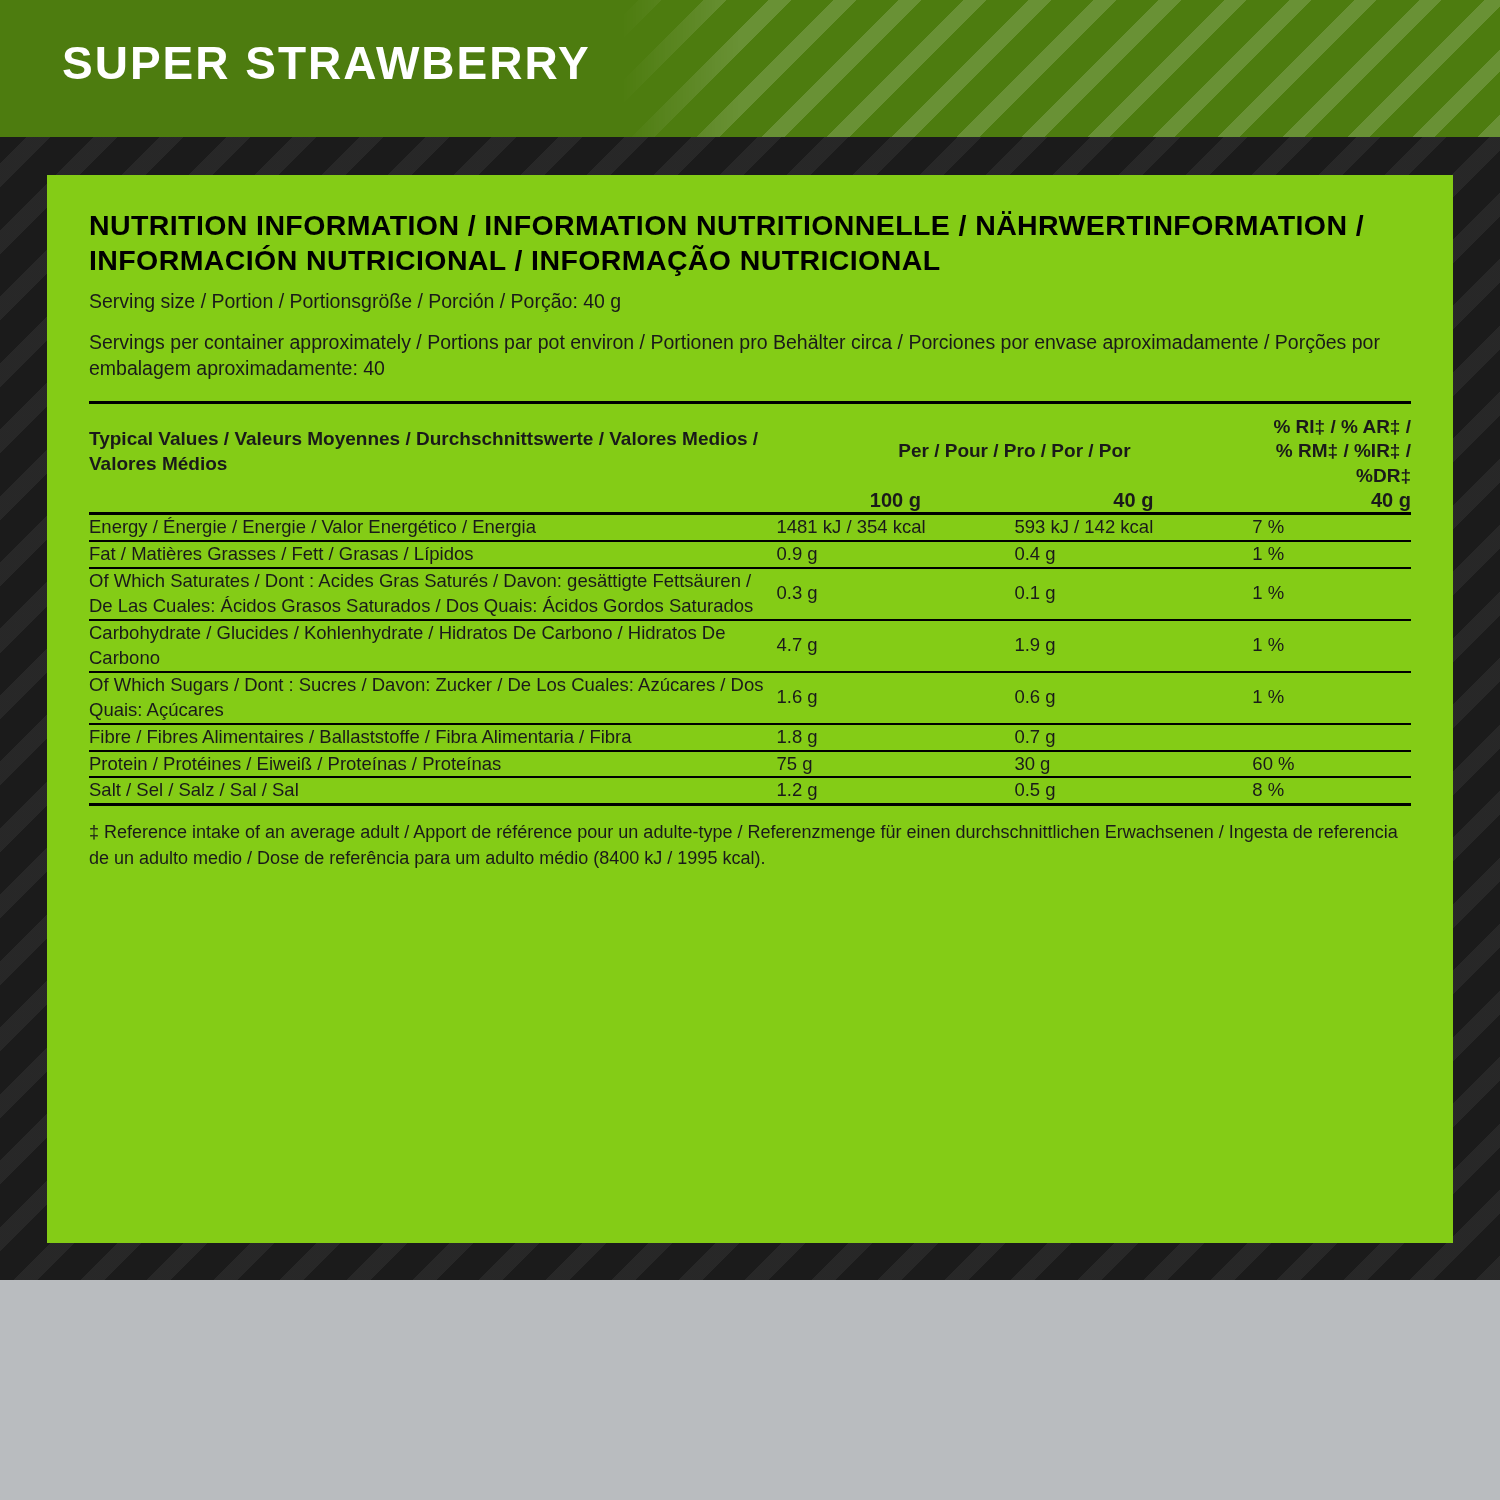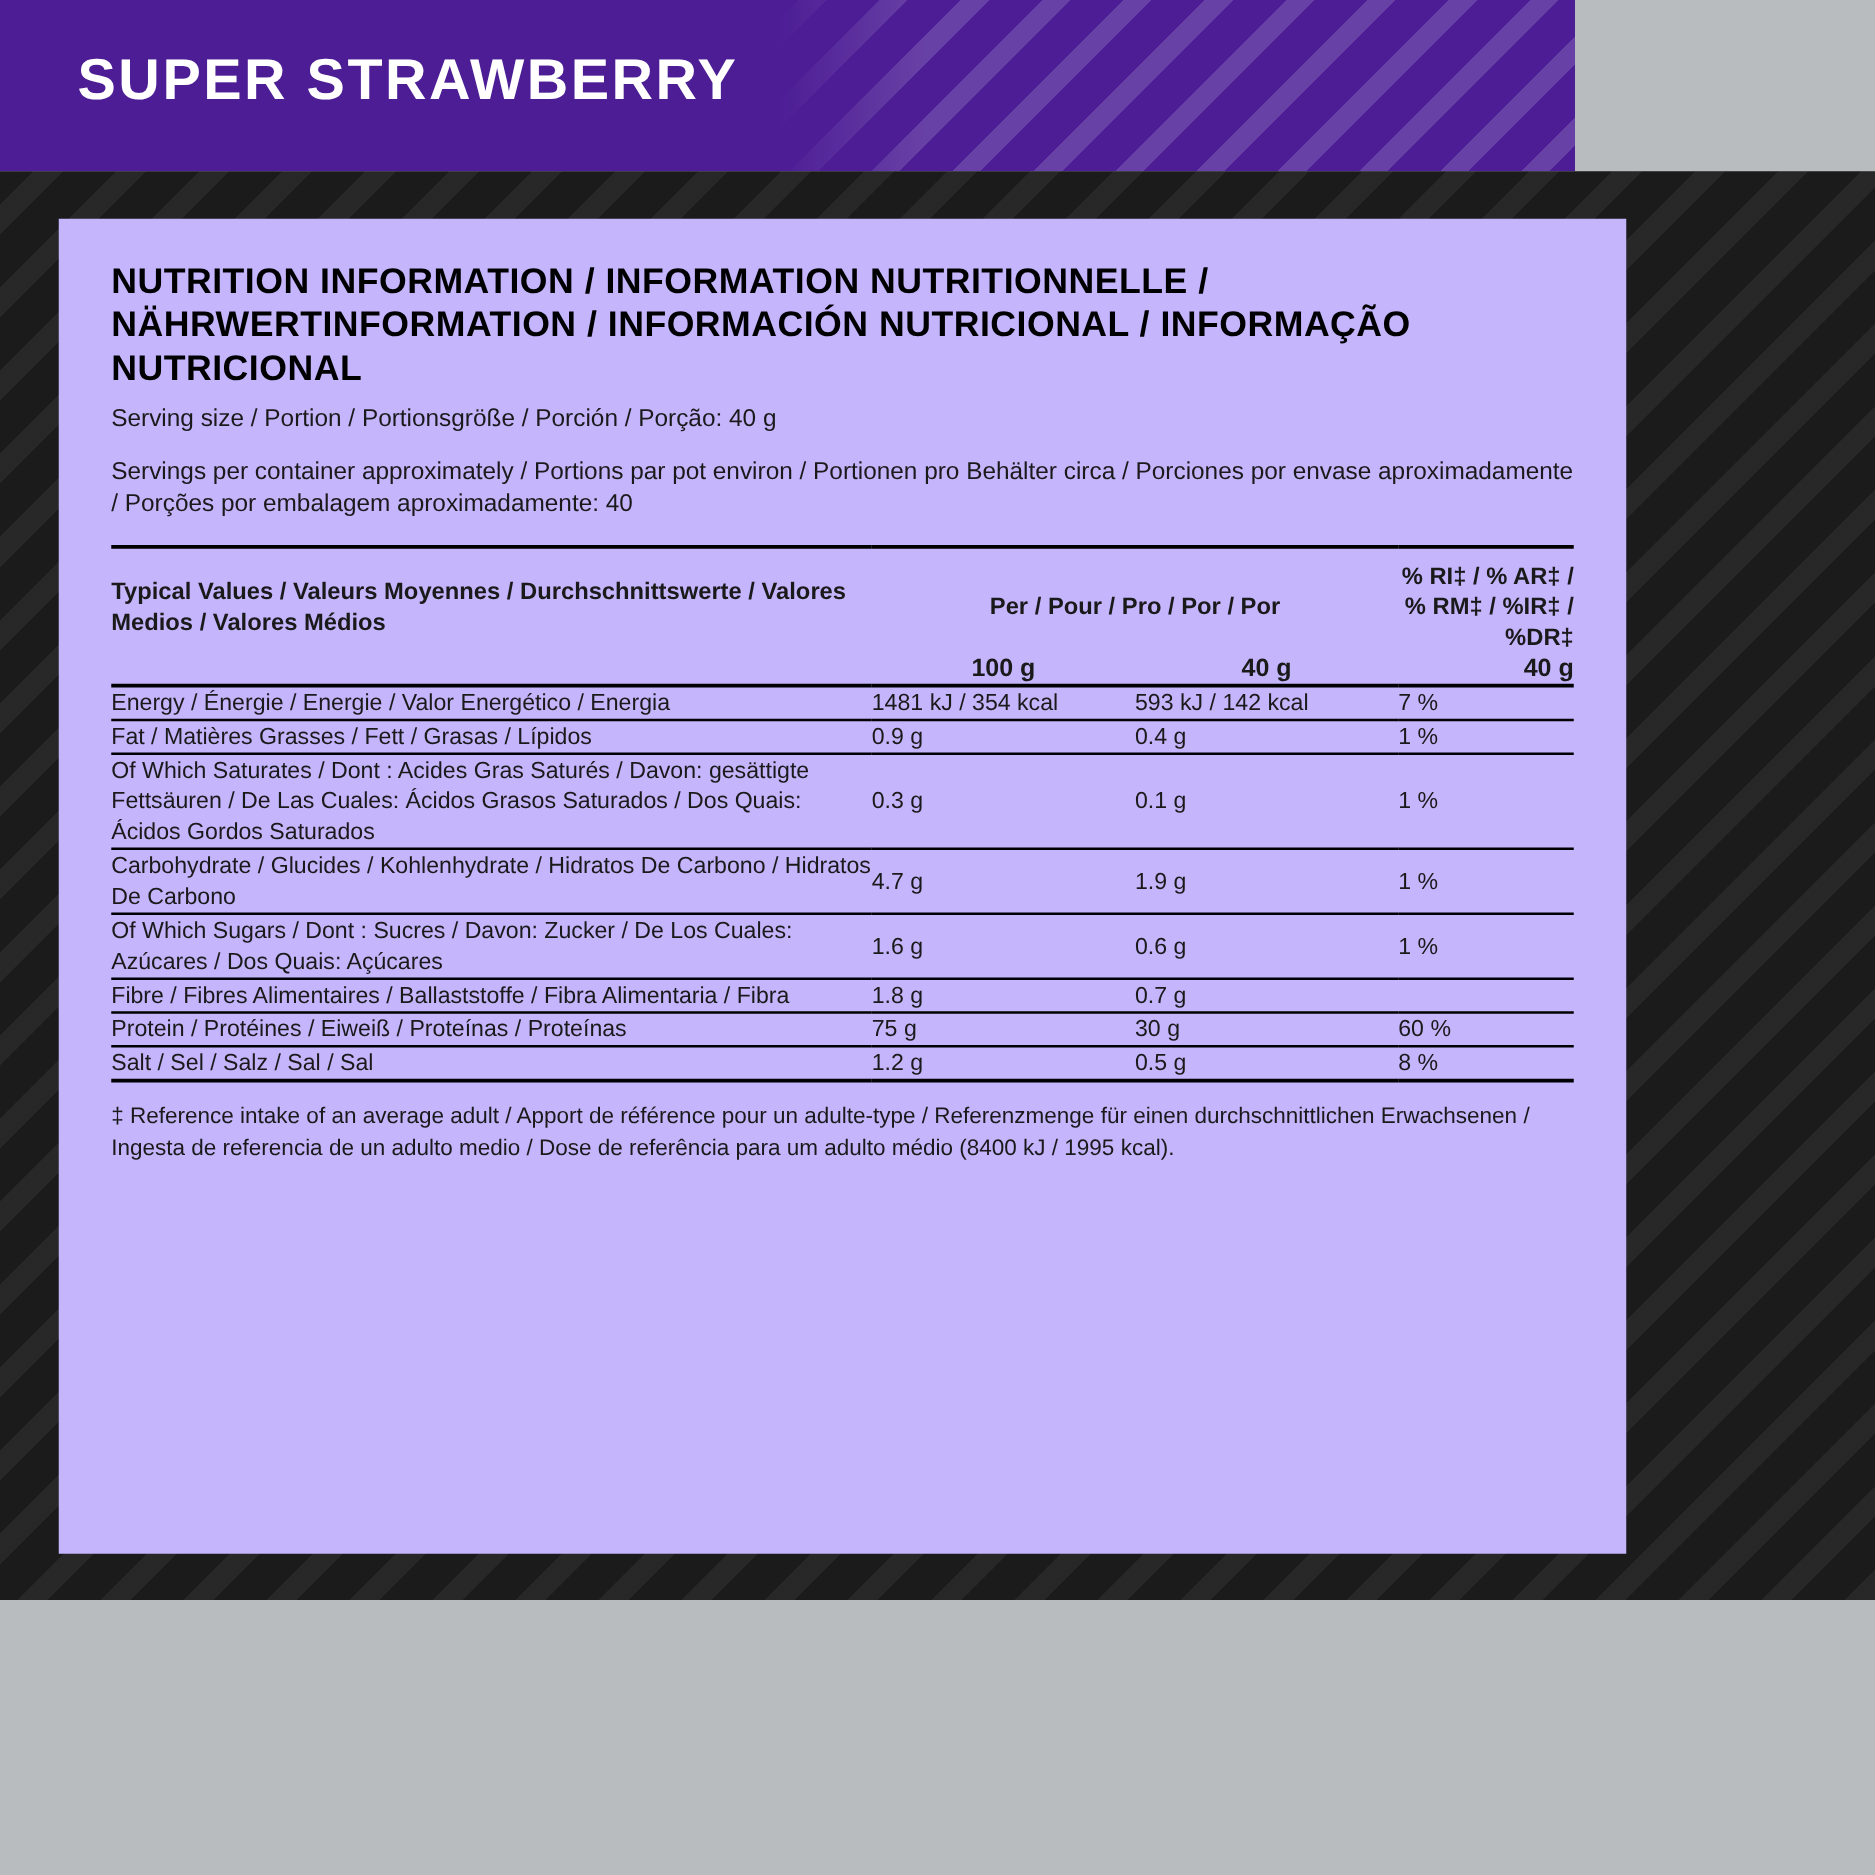--- a/index.html
+++ b/index.html
@@ -17,23 +17,23 @@
   #page {
     position: relative;
     width: 1500px;
     height: 1500px;
   }
 
   
   .banner {
     position: absolute;
     top: 0; left: 0;
-    width: 1260px;
+    width: 1500px;
     height: 137px;
-    background: #4c1d95;
+    background: #4d7c0f;
     overflow: hidden;
   }
   .banner-stripes {
     position: absolute;
     top: 0; left: 0;
     width: 1500px;
     height: 137px;
     background-image: repeating-linear-gradient(
        -45deg,
        rgba(255,255,255,0.16) 0px,
@@ -73,23 +73,23 @@
        rgba(255,255,255,0.055) 17px,
        rgba(0,0,0,0) 17px,
        rgba(0,0,0,0) 47px);
   }
 
   
   .panel {
     position: absolute;
     left: 47px;
     top: 175px;
-    width: 1254px;
+    width: 1406px;
     height: 1068px;
-    background: #c4b5fd;
+    background: #84cc16;
     box-sizing: border-box;
     padding: 33px 42px 0 42px;
   }
 
   h1.heading {
     margin: 0;
     font-size: 28.5px;
     font-weight: bold;
     line-height: 1.22;
     letter-spacing: 0.4px;

